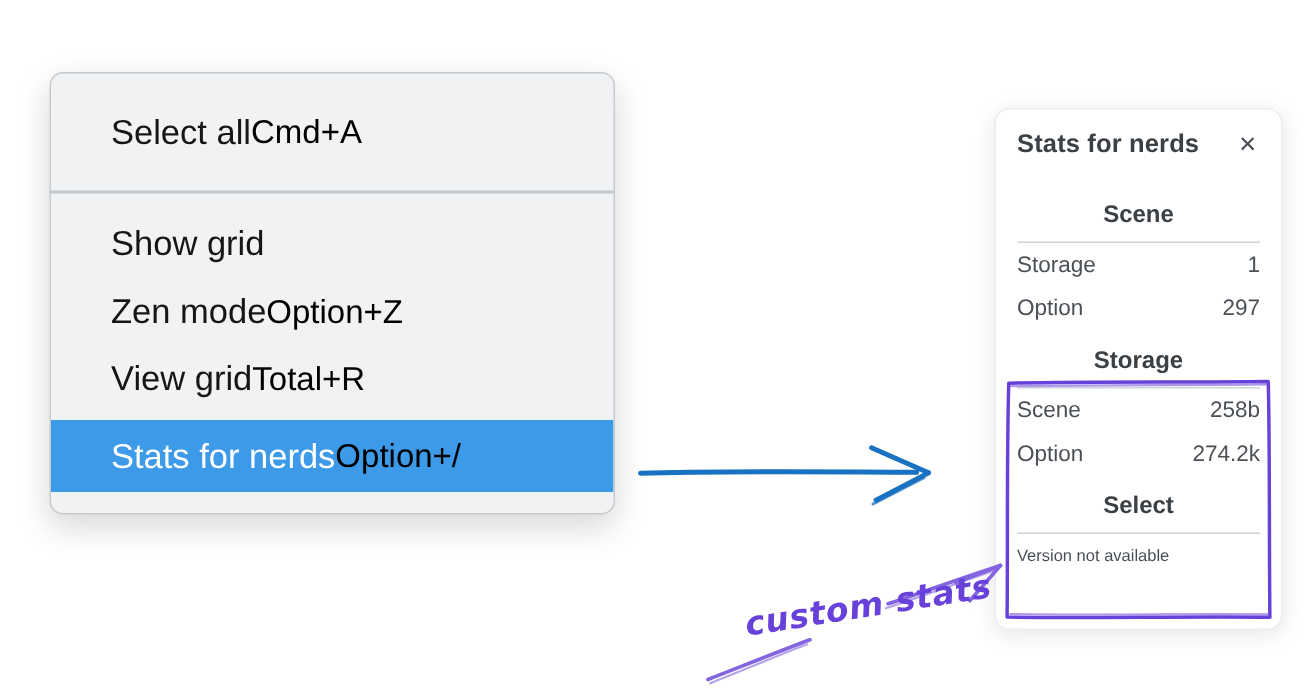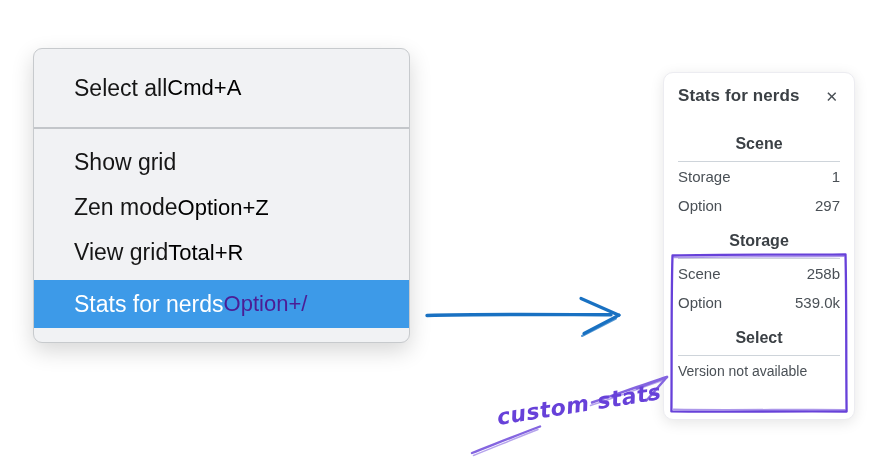--- a/index.html
+++ b/index.html
@@ -20,21 +20,21 @@
   .menu-divider{height:2px;background:#c3c6ca;}
   .menu-item{
     height:45px;display:flex;align-items:center;
     padding:0 38px 0 40px;font-size:23px;color:#161616;
   }
   .menu-item .mi-shortcut{color:#000000;font-size:22px;}
   .menu-item.first{height:50px;}
   .menu-item.highlighted{
     background:#3d9ae8;color:#ffffff;height:48px;margin-top:5px;
   }
-  .menu-item.highlighted .mi-shortcut{color:#4c1d95;}
+  .menu-item.highlighted .mi-shortcut{color:#000000;}
 
   
   .stats-panel{
     position:absolute;left:663px;top:72px;width:192px;height:348px;
     background:#ffffff;border:1px solid #ececf1;border-radius:10px;
     box-shadow:0 3px 14px rgba(0,0,0,.10);
     box-sizing:border-box;padding:10px 14px 8px 14px;
   }
   .sp-header{display:flex;align-items:center;justify-content:space-between;height:26px;}
   .sp-title{font-size:17px;font-weight:700;color:#3b4045;letter-spacing:.1px;}
@@ -42,21 +42,21 @@
   .sp-section-title{
     text-align:center;font-size:16px;font-weight:700;color:#3b4045;height:22px;line-height:22px;
   }
   .sp-section-title.scene{margin-top:24px;}
   .sp-section-title.mid{margin-top:10px;}
   .sp-rule{height:1px;background:#ced4da;margin-top:6px;}
   .sp-row{
     display:flex;align-items:center;justify-content:space-between;
     height:29px;font-size:15px;color:#4a5056;
   }
-  .sp-note{height:29px;display:flex;align-items:center;font-size:14px;color:#4a5056;}
+  .sp-note{height:29px;display:flex;align-items:center;font-size:11px;color:#4a5056;}
 
   
   .overlay-svg{position:absolute;pointer-events:none;}
   .overlay-svg *{pointer-events:auto;}
   .anno-label{
     position:absolute;left:496px;top:392px;
     font-size:22px;font-style:italic;font-weight:600;color:#6741d9;
     font-family:"DejaVu Sans",cursive;letter-spacing:.5px;
     transform:rotate(-9deg);transform-origin:50% 50%;white-space:nowrap;
   }
@@ -120,21 +120,21 @@
     </div>
 
     <div class="sp-section-title mid">Storage</div>
     <div class="sp-rule"></div>
     <div class="sp-row">
       <span>Scene</span>
       <span>258b</span>
     </div>
     <div class="sp-row">
       <span>Option</span>
-      <span>539.0k</span>
+      <span>274.2k</span>
     </div>
 
     <div class="sp-section-title mid">Select</div>
     <div class="sp-rule"></div>
     <div class="sp-note">Version not available</div>
   </div>
 
   <svg class="overlay-svg" style="left:662px;top:246px;" width="194" height="174" viewBox="0 0 194 174">
     <g fill="none" stroke="#6741d9" stroke-linecap="round" stroke-linejoin="round">
       <path d="M 10.5 9.5 C 60 8.2 130 9 183.5 8.3 C 184.6 52 184 112 184.6 165.5 C 130 164.8 60 166.3 9.4 165.4 C 9.9 120 9.1 58 10.5 9.5 Z" stroke-width="2.3"></path>

